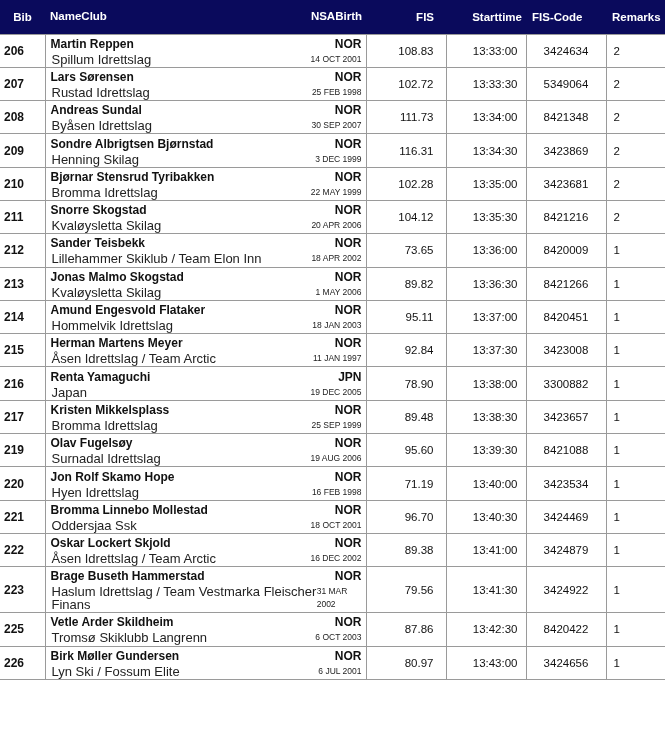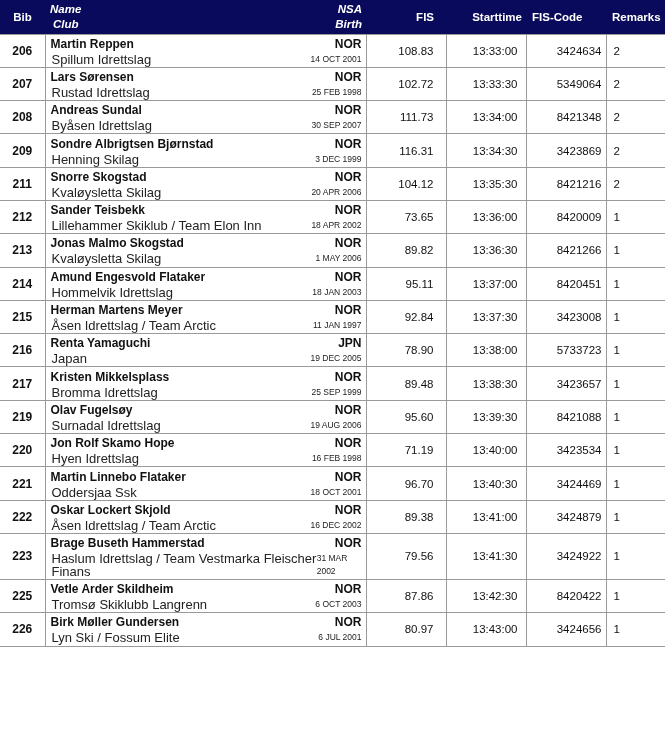--- a/index.html
+++ b/index.html
@@ -9,38 +9,38 @@
   col.c-name { width: 321px; }
   col.c-fis { width: 80px; }
   col.c-start { width: 80px; }
   col.c-code { width: 80px; }
   col.c-rem { width: 59px; }
   thead tr { height: 34px; background: #0a0a5c; }
   th { color: #ffffff; font-weight: bold; font-size: 11.5px; vertical-align: middle; padding: 0 0; }
   th.bib { text-align: center; }
   th.namehdr { padding: 0 4px 0 5px; }
   th.namehdr .wrap { display: flex; justify-content: space-between; }
-  th.namehdr .l, th.namehdr .r { display: flex; flex-direction: column; line-height: 15px; font-style: italic; }
+  th.namehdr .l, th.namehdr .r { display: flex; flex-direction: row; line-height: 15px; }
   th.namehdr .r { text-align: right; }
   th.fis { text-align: right; padding-right: 12px; }
   th.start { text-align: right; padding-right: 4px; }
   th.code { text-align: left; padding-left: 6px; }
   th.rem { text-align: left; padding-left: 6px; margin-left: 28px; }
   tbody tr { height: 33.3px; }
   td { border: 1px solid #9a9a9a; font-size: 11.5px; vertical-align: middle; padding: 0 4px; }
-  td.bib { text-align: center; font-weight: bold; font-size: 12px; border-left: none; }
+  td.bib { text-align: left; font-weight: bold; font-size: 12px; border-left: none; }
   td.name { padding: 1px 4px 1px 5px; }
   td.name .top, td.name .bot { display: flex; justify-content: space-between; align-items: center; }
   td.name .athlete { font-weight: bold; font-size: 12px; line-height: 17px; }
   td.name .nsa { font-weight: bold; font-size: 12px; line-height: 17px; }
   td.name .club { font-size: 13px; line-height: 13px; padding-left: 1px; color: #222; }
   td.name .birth { font-size: 8.5px; line-height: 13px; color: #222; }
   td.fis { text-align: right; padding-right: 12px; }
   td.start { text-align: right; padding-right: 8px; }
-  td.code { text-align: right; }
+  td.code { text-align: center; }
   td.rem { text-align: left; padding-left: 7px; border-right: none; }
 </style>
 </head>
 <body>
 
 <table>
   <colgroup>
     <col class="c-bib">
       <col class="c-name">
       <col class="c-fis">
@@ -135,20 +135,37 @@
         <span class="club">Henning Skilag</span>
         <span class="birth">3 DEC 1999</span>
       </div>
     </td>
     <td class="fis">116.31</td>
     <td class="start">13:34:30</td>
     <td class="code">3423869</td>
     <td class="rem">2</td>
   </tr>
 
+  <tr>
+    <td class="bib">210</td>
+    <td class="name">
+      <div class="top">
+        <span class="athlete">Bjørnar Stensrud Tyribakken</span>
+        <span class="nsa">NOR</span>
+      </div>
+      <div class="bot">
+        <span class="club">Bromma Idrettslag</span>
+        <span class="birth">22 MAY 1999</span>
+      </div>
+    </td>
+    <td class="fis">102.28</td>
+    <td class="start">13:35:00</td>
+    <td class="code">3423681</td>
+    <td class="rem">2</td>
+  </tr>
 
   <tr>
     <td class="bib">211</td>
     <td class="name">
       <div class="top">
         <span class="athlete">Snorre Skogstad</span>
         <span class="nsa">NOR</span>
       </div>
       <div class="bot">
         <span class="club">Kvaløysletta Skilag</span>
@@ -240,21 +257,21 @@
         <span class="athlete">Renta Yamaguchi</span>
         <span class="nsa">JPN</span>
       </div>
       <div class="bot">
         <span class="club">Japan</span>
         <span class="birth">19 DEC 2005</span>
       </div>
     </td>
     <td class="fis">78.90</td>
     <td class="start">13:38:00</td>
-    <td class="code">5733723</td>
+    <td class="code">3300882</td>
     <td class="rem">1</td>
   </tr>
 
   <tr>
     <td class="bib">217</td>
     <td class="name">
       <div class="top">
         <span class="athlete">Kristen Mikkelsplass</span>
         <span class="nsa">NOR</span>
       </div>
@@ -303,21 +320,21 @@
     <td class="fis">71.19</td>
     <td class="start">13:40:00</td>
     <td class="code">3423534</td>
     <td class="rem">1</td>
   </tr>
 
   <tr>
     <td class="bib">221</td>
     <td class="name">
       <div class="top">
-        <span class="athlete">Martin Linnebo Flataker</span>
+        <span class="athlete">Bromma Linnebo Mollestad</span>
         <span class="nsa">NOR</span>
       </div>
       <div class="bot">
         <span class="club">Oddersjaa Ssk</span>
         <span class="birth">18 OCT 2001</span>
       </div>
     </td>
     <td class="fis">96.70</td>
     <td class="start">13:40:30</td>
     <td class="code">3424469</td>

